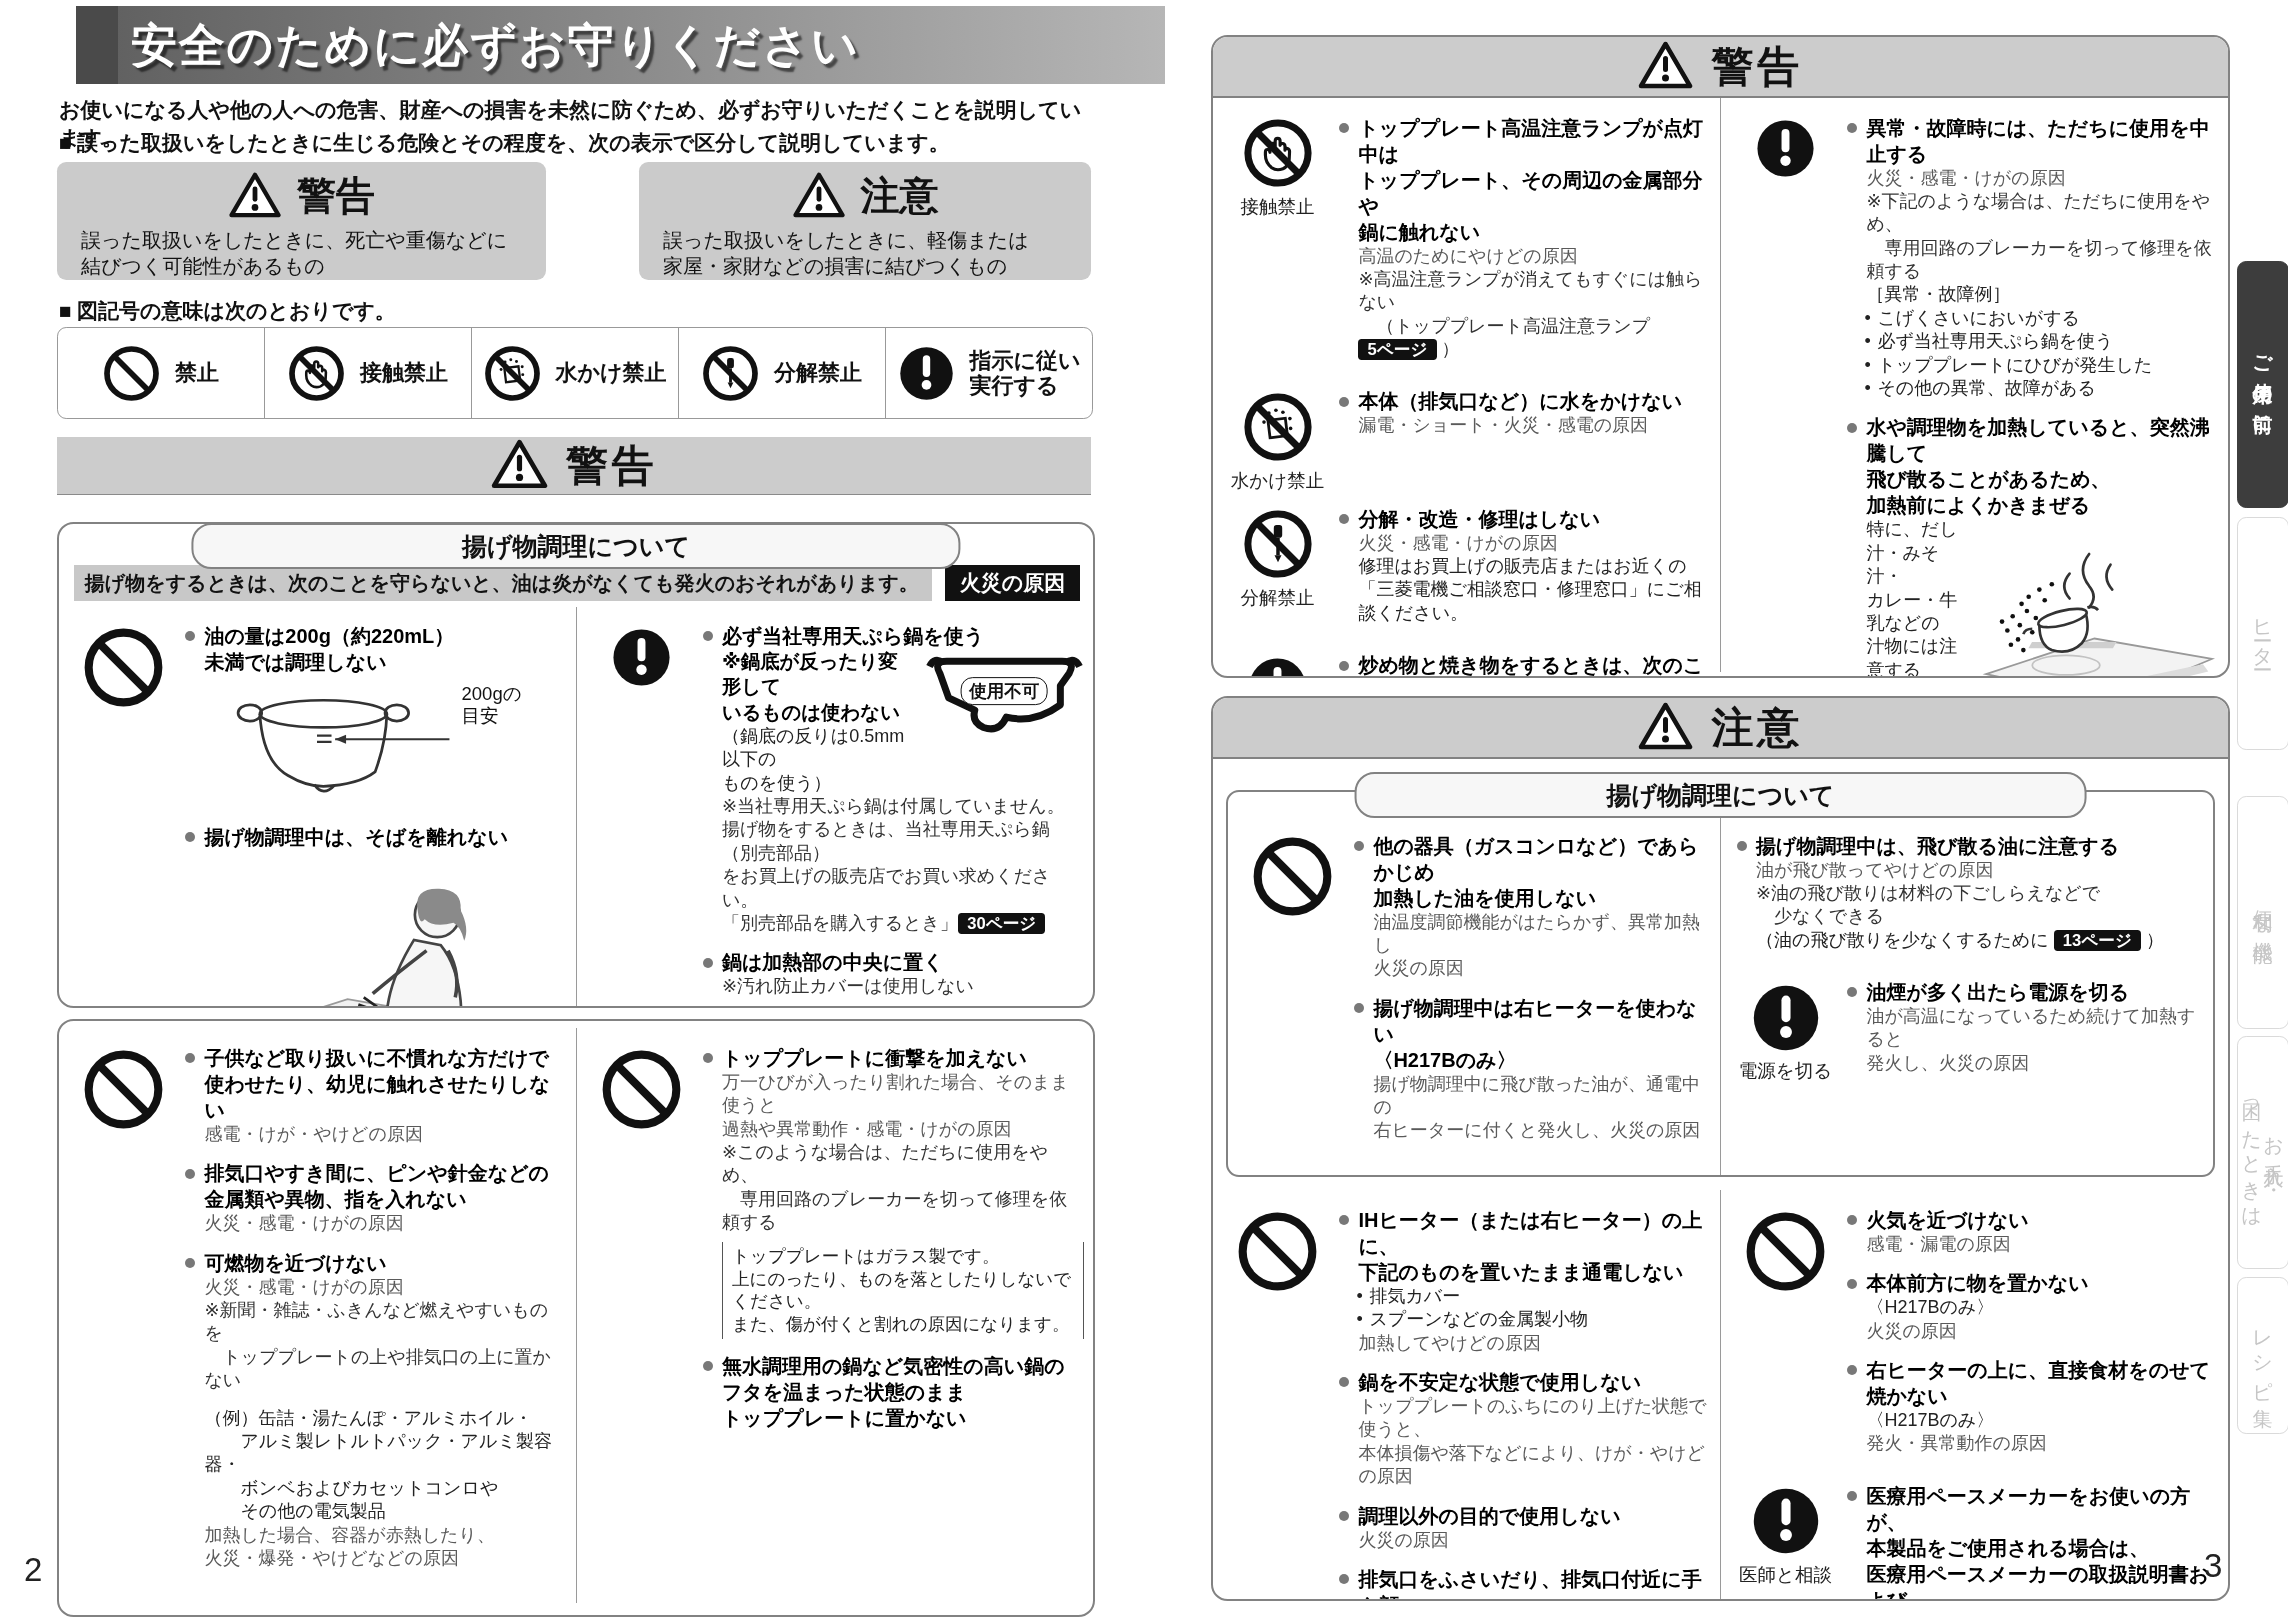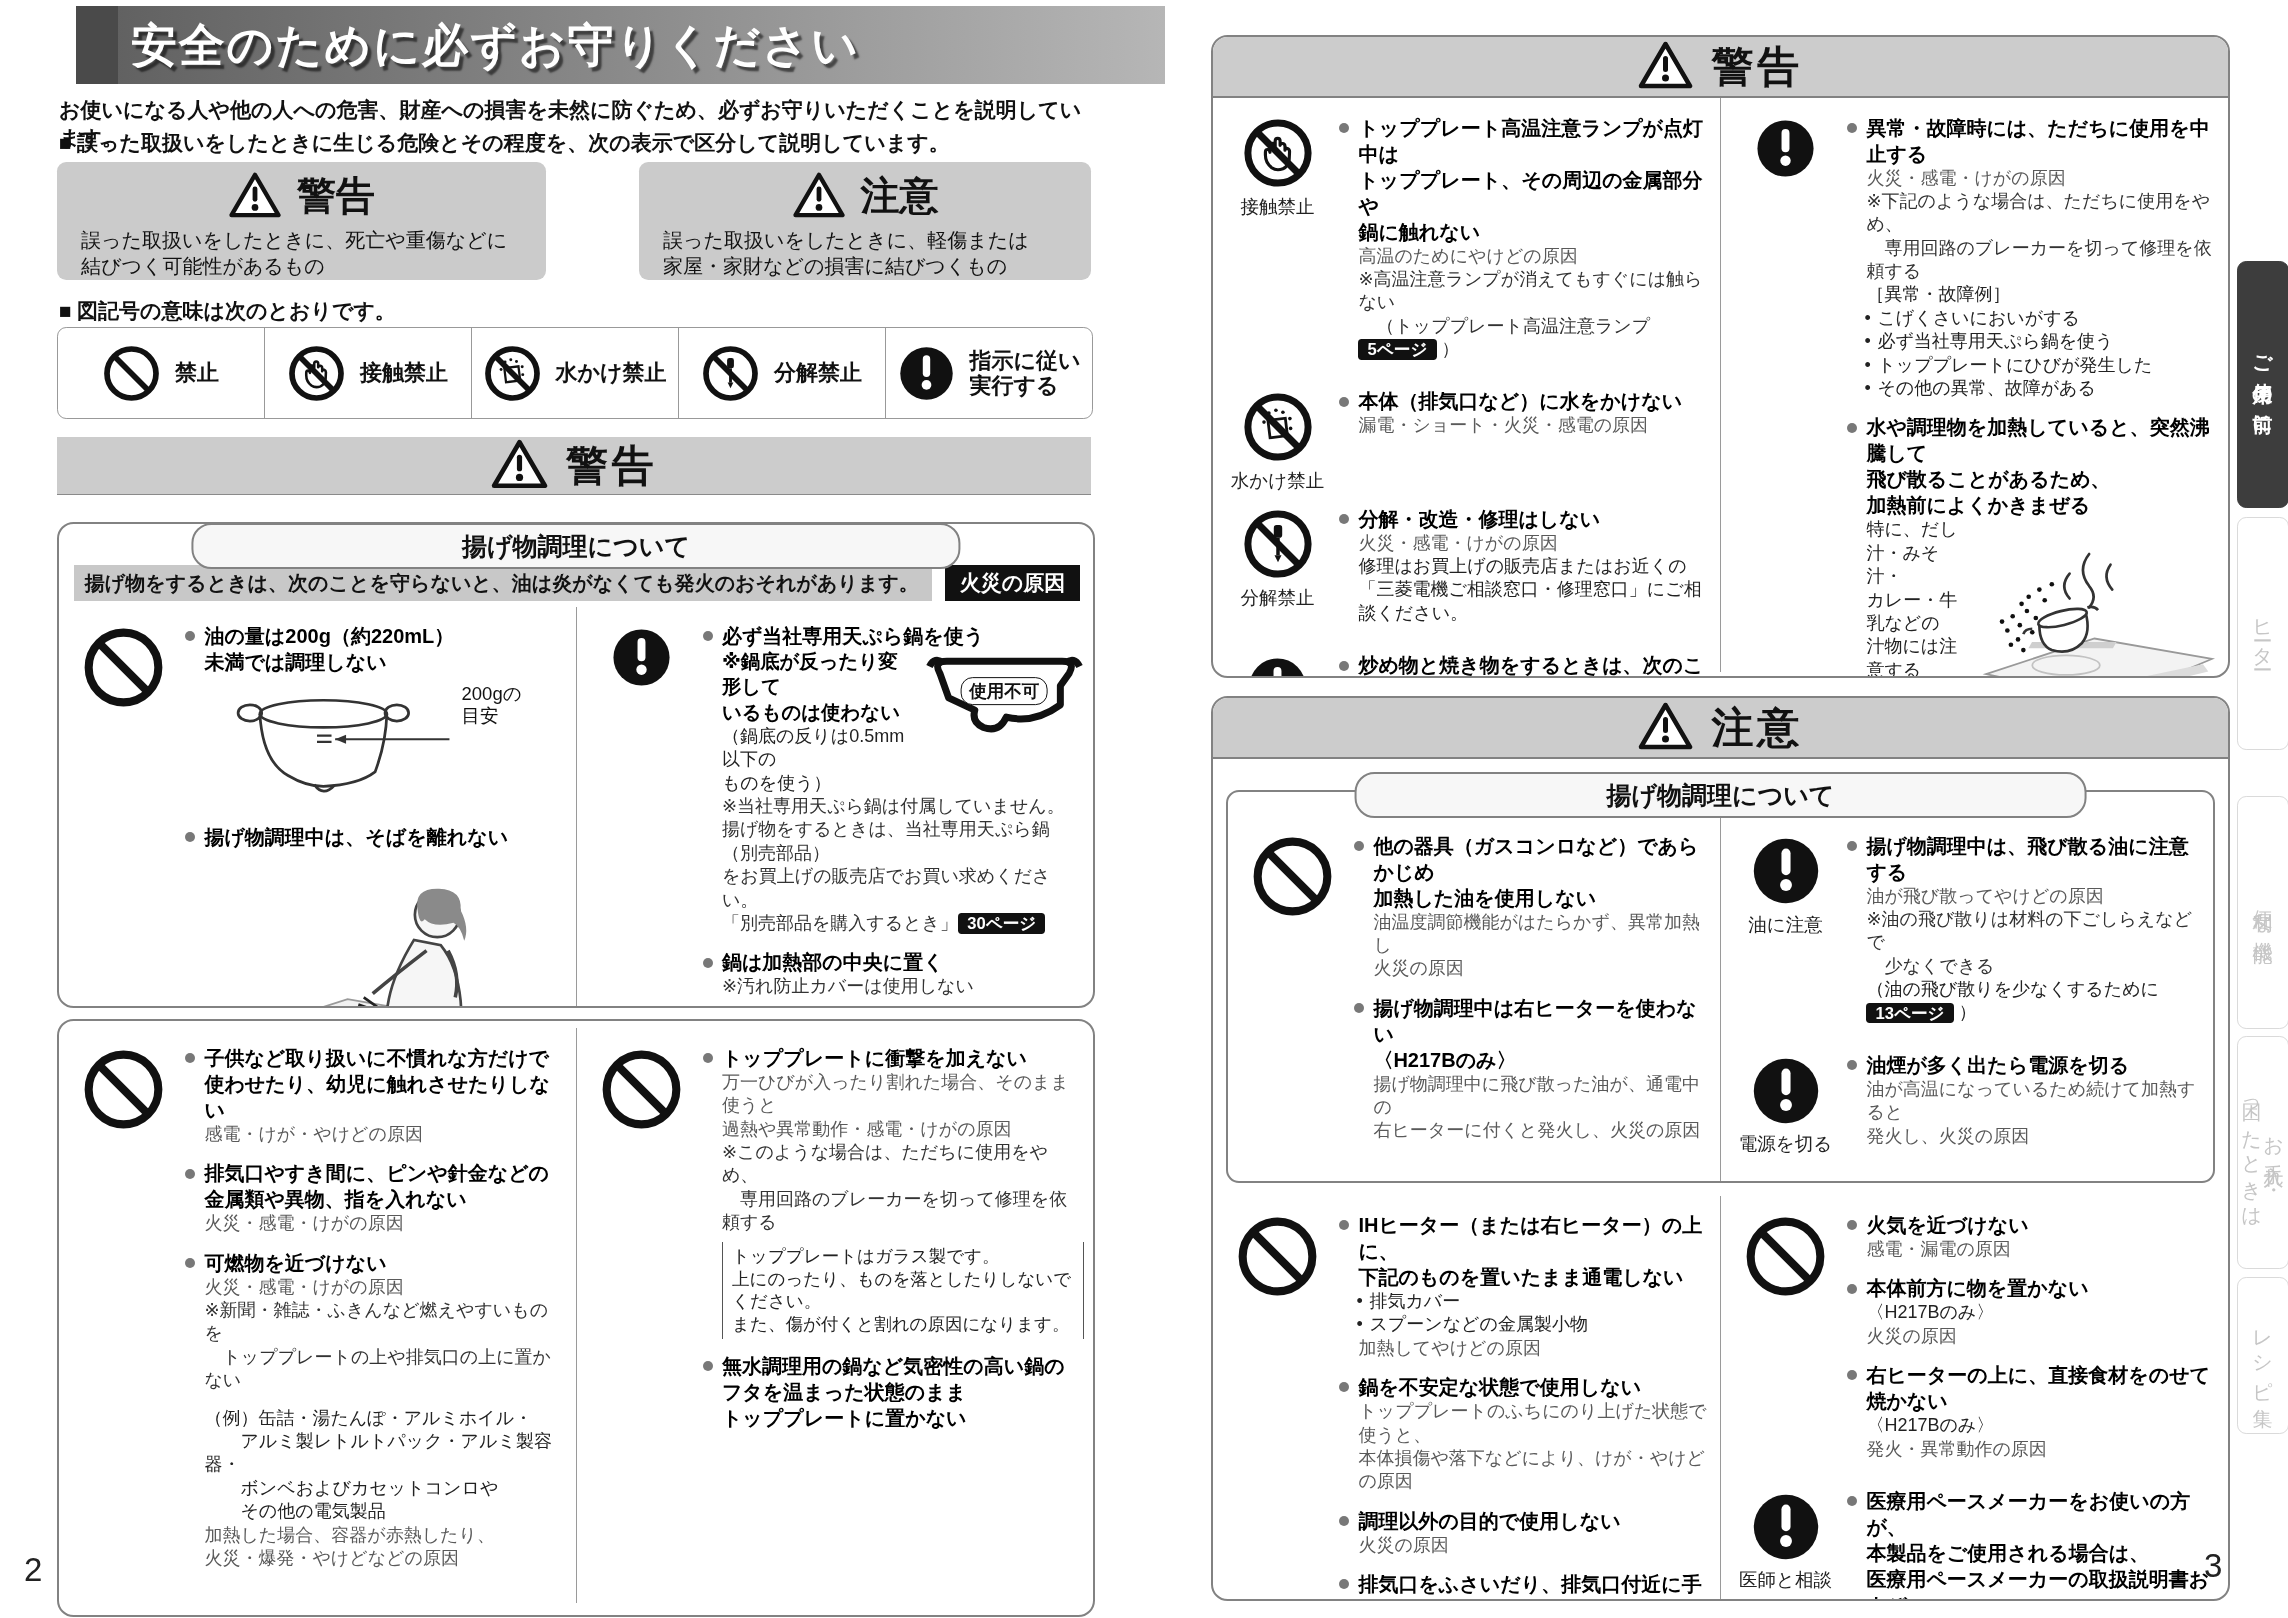--- a/index.html
+++ b/index.html
@@ -514,28 +514,20 @@
               <div class="item">
                 <div class="ihead">揚げ物調理中は右ヒーターを使わない<br>〈H217Bのみ〉</div>
                 <div class="ln cause">揚げ物調理中に飛び散った油が、通電中の<br>右ヒーターに付くと発火し、火災の原因</div>
                 <div style="clear:both;"></div>
               </div>
             </div>
           </div>
         </div>
       <div class="col">
           <div class="group">
-            <div class="gicon ic-instruct labeled">
-              <svg viewBox="0 0 100 100">
-                <circle cx="50" cy="50" r="46" fill="#111"></circle>
-                <rect x="43.5" y="18" width="13" height="38" rx="6.5" fill="#fff"></rect>
-                <circle cx="50" cy="70" r="8.5" fill="#fff"></circle>
-              </svg>
-              <div class="glabel">油に注意</div>
-            </div>
             <div class="gitems">
               <div class="item">
                 <div class="ihead">揚げ物調理中は、飛び散る油に注意する</div>
                 <div class="ln cause">油が飛び散ってやけどの原因</div>
                 <div class="ln note">※油の飛び散りは材料の下ごしらえなどで<br>　少なくできる</div>
                 <div class="ln">（油の飛び散りを少なくするために <span class="pgref">13ページ</span> ）</div>
                 <div style="clear:both;"></div>
               </div>
             </div>
           </div>

